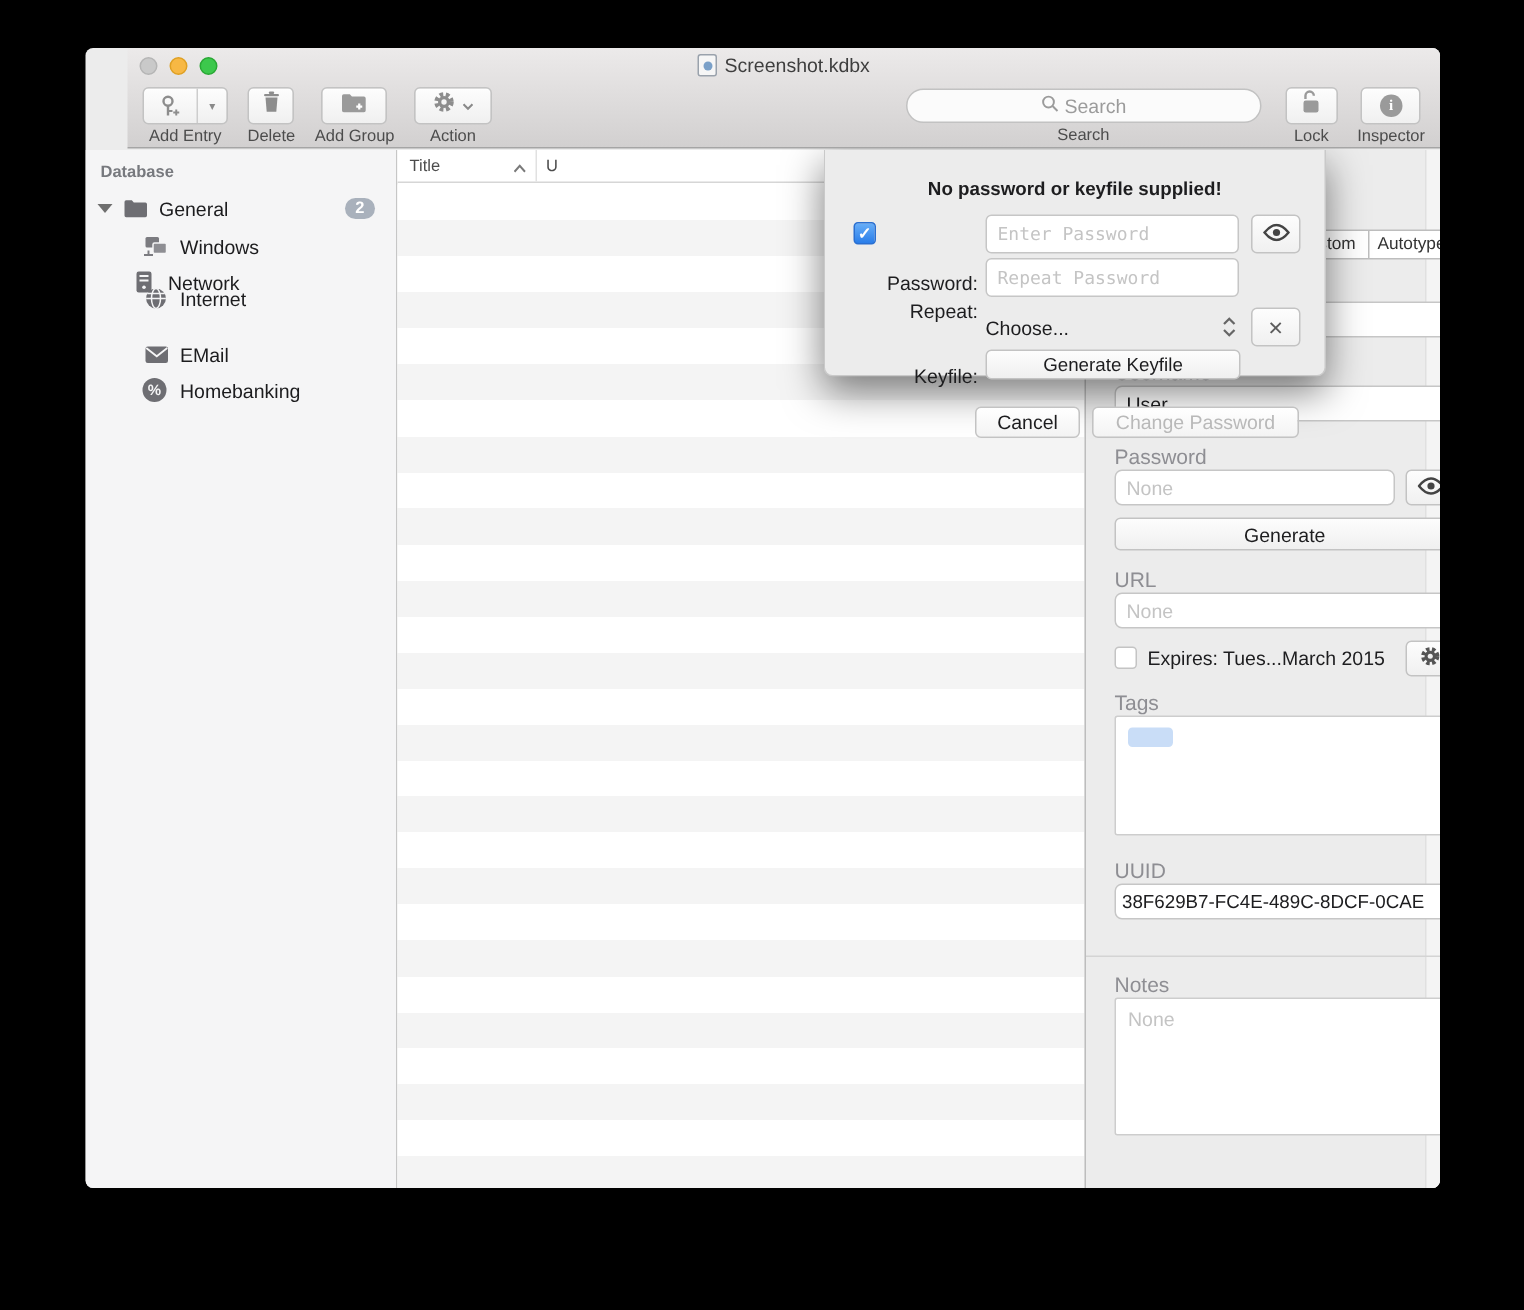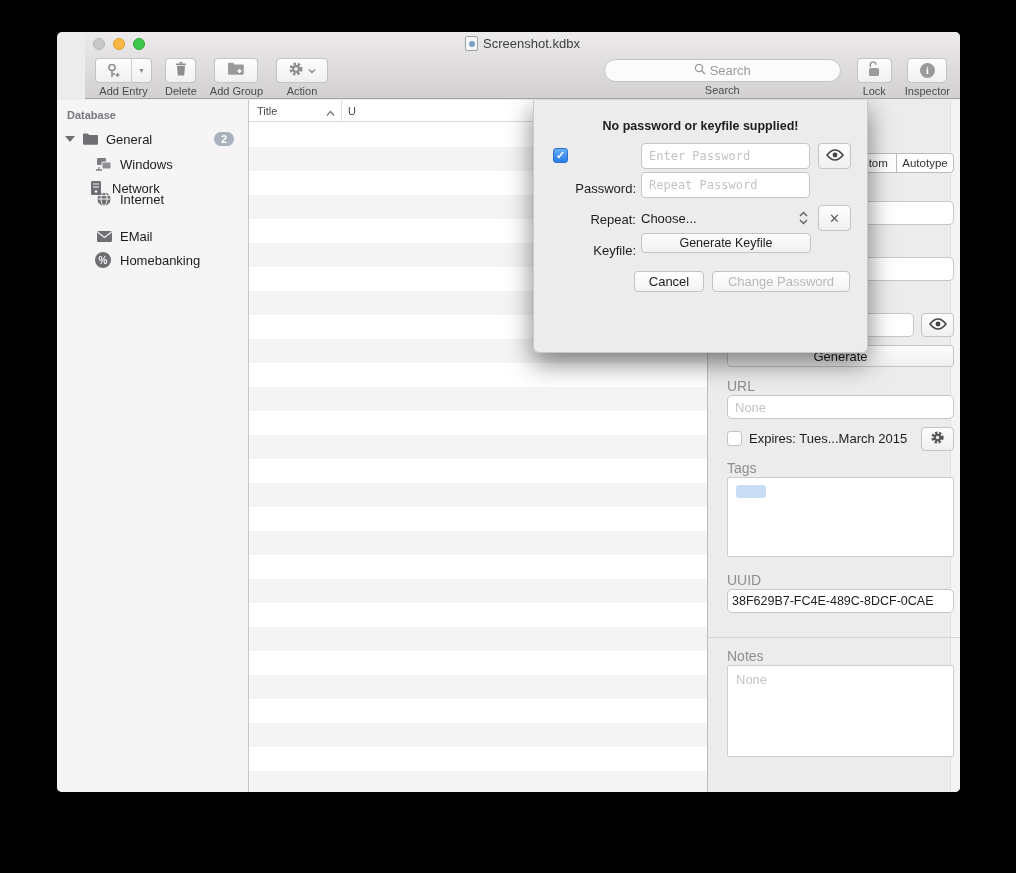--- a/index.html
+++ b/index.html
@@ -24,36 +24,36 @@
   .split { display:flex; padding:0; }
   .split .seg-main { width:36px; height:100%; display:flex; align-items:center; justify-content:center; border-right:1px solid #cdcdcd; }
   .split .seg-arrow { width:19px; height:100%; display:flex; align-items:center; justify-content:center; font-size:8px; color:#8a8a8a; }
   .tb-spacer { flex:1; }
   .searchbox { width:237px; height:23px; margin-top:1px; background:#fbfbfb; border:1px solid #c2c2c2; border-radius:12px; display:flex; align-items:center; justify-content:center; gap:4px; color:#9b9b9b; font-size:13px; }
   .chev-small { font-size:9px; color:#8a8a8a; margin-left:4px; }
 
   
   .content { position:absolute; top:68px; left:0; right:0; bottom:0; display:flex; }
 
-  .sidebar { width:192px; background:#f5f5f6; border-right:1px solid #c6c6c6; position:relative; font-size:13px; color:#1c1c1e; }
+  .sidebar { width:208px; background:#f5f5f6; border-right:1px solid #c6c6c6; position:relative; font-size:13px; color:#1c1c1e; }
   .sb-header { position:absolute; left:10px; top:9px; font-size:11px; font-weight:bold; color:#77797e; }
   .sb-row { position:absolute; left:0; right:0; height:22px; display:flex; align-items:center; }
   .sb-disclosure { width:0; height:0; border-left:5px solid transparent; border-right:5px solid transparent; border-top:6px solid #6f6f6f; margin:0 6px 0 8px; }
   .sb-ic { width:18px; height:18px; display:flex; align-items:center; justify-content:center; margin-right:7px; }
   .badge { position:absolute; right:14px; background:#a9b1bc; color:#fff; font-size:11px; font-weight:bold; border-radius:8px; padding:1px 7px; }
 
   .main { width:458px; position:relative; background:#fff; }
   .main-header { position:absolute; top:0; left:0; right:0; height:22px; background:#fff; border-bottom:1px solid #d6d6d6; display:flex; align-items:center; font-size:11px; color:#4c4c4c; }
   .col-title { width:93px; height:100%; display:flex; align-items:center; padding-left:8px; border-right:1px solid #e1e1e1; position:relative; }
   .sort-ind { position:absolute; right:6px; top:7px; }
   .col-user { padding-left:6px; }
   .rows { position:absolute; top:23px; left:0; right:0; bottom:0; background:repeating-linear-gradient(to bottom,#ffffff 0 24px,#f4f4f4 24px 48px); }
 
   
-  .sheet { position:absolute; left:284px; top:0px; width:335px; height:253px; background:#ececec; border:1px solid #c9c9c9; border-top:none; border-radius:0 0 6px 6px; box-shadow:0 10px 26px rgba(0,0,0,.5); z-index:10; font-size:13px; color:#1d1d1f; }
+  .sheet { position:absolute; left:284px; top:0px; width:335px; height:151px; background:#ececec; border:1px solid #c9c9c9; border-top:none; border-radius:0 0 6px 6px; box-shadow:0 10px 26px rgba(0,0,0,.5); z-index:10; font-size:13px; color:#1d1d1f; }
   .sheet-msg { position:absolute; top:19px; left:0; right:0; text-align:center; font-weight:bold; font-size:12.5px; }
   .row-label { position:absolute; width:96px; text-align:right;margin-top:32px; }
   .sheet input[type=text] { position:absolute; left:107px; width:169px; height:26px; border:1px solid #c6c6c6; border-radius:4px; background:#fff; padding:0 7px; font-family:"DejaVu Sans Mono", monospace; font-size:12px; color:#222; }
   .sheet input::placeholder { color:#c4c4c4; }
   .sq-btn { position:absolute; left:284px; width:33px; height:26px; background:linear-gradient(#fdfdfd,#f0f0f0); border:1px solid #c3c3c3; border-radius:4px; display:flex; align-items:center; justify-content:center; color:#5d5d5d; }
   .checkbox { width:15px; height:15px; border-radius:3px; display:inline-flex; align-items:center; justify-content:center; }
   .checkbox.checked { background:linear-gradient(#67aef8,#2a7de9); border:1px solid #2a6fd0; color:#fff; font-size:11px; font-weight:bold; }
   .checkbox.unchecked { background:#fff; border:1px solid #c4c4c4; }
   .popup-value { position:absolute; left:107px; }
   .stepper { position:absolute; left:264px; top:110px; }
@@ -284,21 +284,21 @@
         <input type="text" style="top: 43px;" placeholder="Enter Password">
         <div class="sq-btn" style="top:43px;">
           <span>
             <svg width="18" height="12" viewBox="0 0 18 12">
                 <path d="M1 6 q8-10 16 0 q-8 10 -16 0 z" fill="none" stroke="#444" stroke-width="1.6"></path>
                 <circle cx="9" cy="6" r="2.4" fill="#444"></circle>
               </svg>
           </span>
         </div>
 
-        <span class="row-label" style="left:6px;top:80px;">Repeat:</span>
+        <span class="row-label" style="left:6px;top:68px;">Repeat:</span>
         <input type="text" style="top: 72px;" placeholder="Repeat Password">
 
         <span class="row-label" style="left:6px;top:111px;">Keyfile:</span>
         <span class="popup-value" style="top:111px;">Choose...</span>
         <span class="stepper">
           <svg width="11" height="16" viewBox="0 0 11 16">
               <polyline points="2,6 5.5,2.5 9,6" fill="none" stroke="#666" stroke-width="1.5"></polyline>
               <polyline points="2,10 5.5,13.5 9,10" fill="none" stroke="#666" stroke-width="1.5"></polyline>
             </svg>
         </span>

